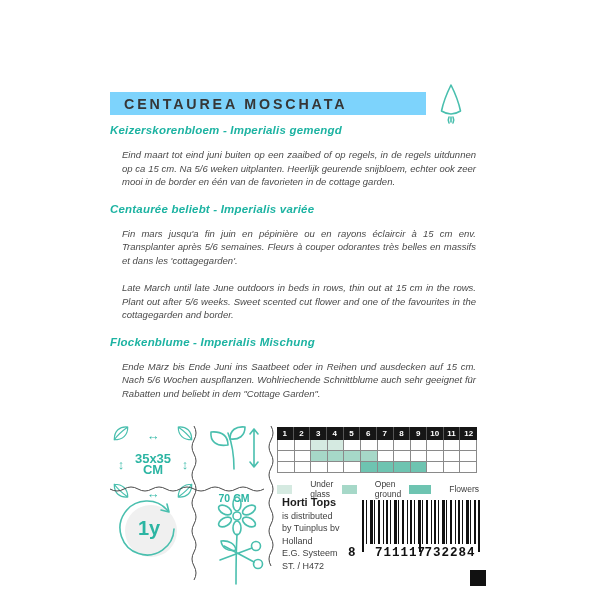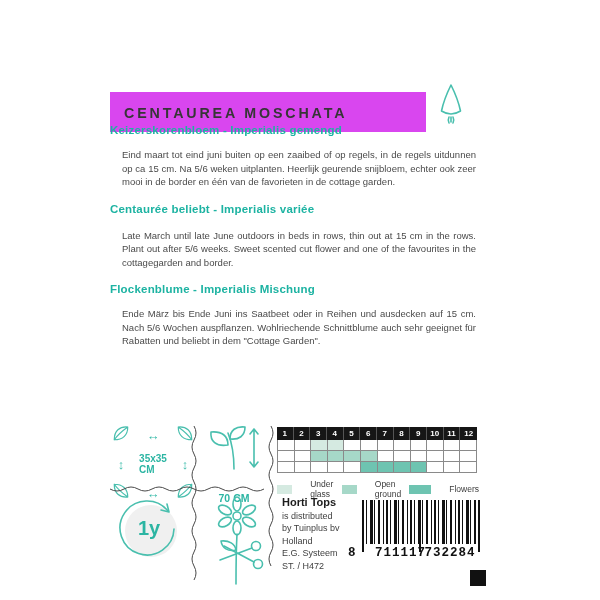--- a/index.html
+++ b/index.html
@@ -1,25 +1,25 @@
 <!DOCTYPE html>
 <html><head>
 <meta charset="utf-8">
 <style>
   html,body{margin:0;padding:0;background:#fff;}
   .page{position:relative;width:600px;height:600px;background:#ffffff;overflow:hidden;
         font-family:"Liberation Sans",sans-serif;color:#444;}
   
-  .titlebar{position:absolute;left:110px;top:92px;width:316px;height:40px;background:#d946ef;
+  .titlebar{position:absolute;left:110px;top:92px;width:316px;height:23px;background:#7dd3fc;
             display:flex;align-items:center;}
   .titlebar h1{margin:0 0 0 14px;font-size:15px;font-weight:bold;letter-spacing:3px;
                color:#363636;transform:scaleX(.95);transform-origin:left;white-space:nowrap;}
   .tree-icon{position:absolute;left:436px;top:82px;}
   
-  .sections{position:absolute;left:110px;top:124px;width:378px;}
+  .sections{position:absolute;left:110px;top:124px;width:378px;font-style:italic;}
   .section{margin-bottom:14px;}
   .section h2{margin:0 0 3px 0;font-size:11.5px;font-weight:bold;color:#1db3a2;letter-spacing:.2px;}
   .section p{margin:12px;font-size:9.5px;line-height:13.5px;color:#4a4a4a;text-align:justify;}
   
   .cal{position:absolute;left:277px;top:427px;width:200px;}
   .cal-months{display:grid;grid-template-columns:repeat(12,1fr);background:#161616;height:13px;}
   .cal-m{color:#fff;font-size:8px;font-weight:bold;text-align:center;line-height:13px;
          border-right:1px solid #555;}
   .cal-m:last-child{border-right:none;}
   .cal-grid{display:grid;grid-template-columns:repeat(12,1fr);grid-auto-rows:11px;
@@ -27,21 +27,21 @@
   .cal-cell{border-right:1px solid #8a8a8a;border-bottom:1px solid #8a8a8a;background:#fff;}
   .legend{position:absolute;left:277px;top:479px;width:202px;display:flex;align-items:center;
           justify-content:space-between;font-size:8.5px;color:#3c3c3c;}
   .legend-item{display:flex;align-items:center;gap:18px;}
   .legend-swatch{width:22px;height:9px;display:inline-block;}
   svg .st{stroke:#49bfae;stroke-width:1.6;fill:none;stroke-linecap:round;stroke-linejoin:round;}
   .spacing-block{position:absolute;left:110px;top:424px;width:86px;height:80px;
                  display:grid;grid-template-columns:22px 1fr 22px;grid-template-rows:22px 1fr 22px;
                  align-items:center;justify-items:center;}
   .arrow{color:#3dbcab;font-weight:bold;font-size:13px;line-height:1;}
-  .spacing-text{font-size:10px;font-weight:bold;color:#2cb5a3;line-height:11px;}
+  .spacing-text{font-size:13px;font-weight:bold;color:#2cb5a3;text-align:center;line-height:11px;}
   .height-block{position:absolute;left:202px;top:425px;width:64px;text-align:center;}
   .height-label{font-size:10.5px;font-weight:bold;color:#2cb5a3;margin-top:17px;}
   .annual-block{position:absolute;left:116px;top:497px;width:66px;height:66px;}
   .annual-label{position:absolute;left:0;top:0;width:66px;height:62px;display:flex;
                 align-items:center;justify-content:center;font-size:20px;font-weight:bold;color:#2cb5a3;}
   .flower-block{position:absolute;left:206px;top:494px;}
   
   .wave{position:absolute;}
   .wave path{stroke:#4a4a4a;stroke-width:1;fill:none;}
   
@@ -77,20 +77,21 @@
     </svg>
   </div>
 
   <div class="sections">
     <div class="section">
       <h2>Keizerskorenbloem - Imperialis gemengd</h2>
       <p>Eind maart tot eind juni buiten op een zaaibed of op regels, in de regels uitdunnen op ca 15 cm. Na 5/6 weken uitplanten. Heerlijk geurende snijbloem, echter ook zeer mooi in de border en één van de favorieten in de cottage garden.</p>
     </div>
     <div class="section">
       <h2>Centaurée beliebt - Imperialis variée</h2>
+      <p>Fin mars jusqu'a fin juin en pépinière ou en rayons éclaircir à 15 cm env. Transplanter après 5/6 semaines. Fleurs à couper odorantes très belles en massifs et dans les 'cottagegarden'.</p>
     </div>
     <div class="section">
       <p>Late March until late June outdoors in beds in rows, thin out at 15 cm in the rows. Plant out after 5/6 weeks. Sweet scented cut flower and one of the favourites in the cottagegarden and border.</p>
     </div>
     <div class="section">
       <h2>Flockenblume - Imperialis Mischung</h2>
       <p>Ende März bis Ende Juni ins Saatbeet oder in Reihen und ausdecken auf 15 cm. Nach 5/6 Wochen auspflanzen. Wohlriechende Schnittblume auch sehr geeignet für Rabatten und beliebt in dem "Cottage Garden".</p>
     </div>
   </div>
 

